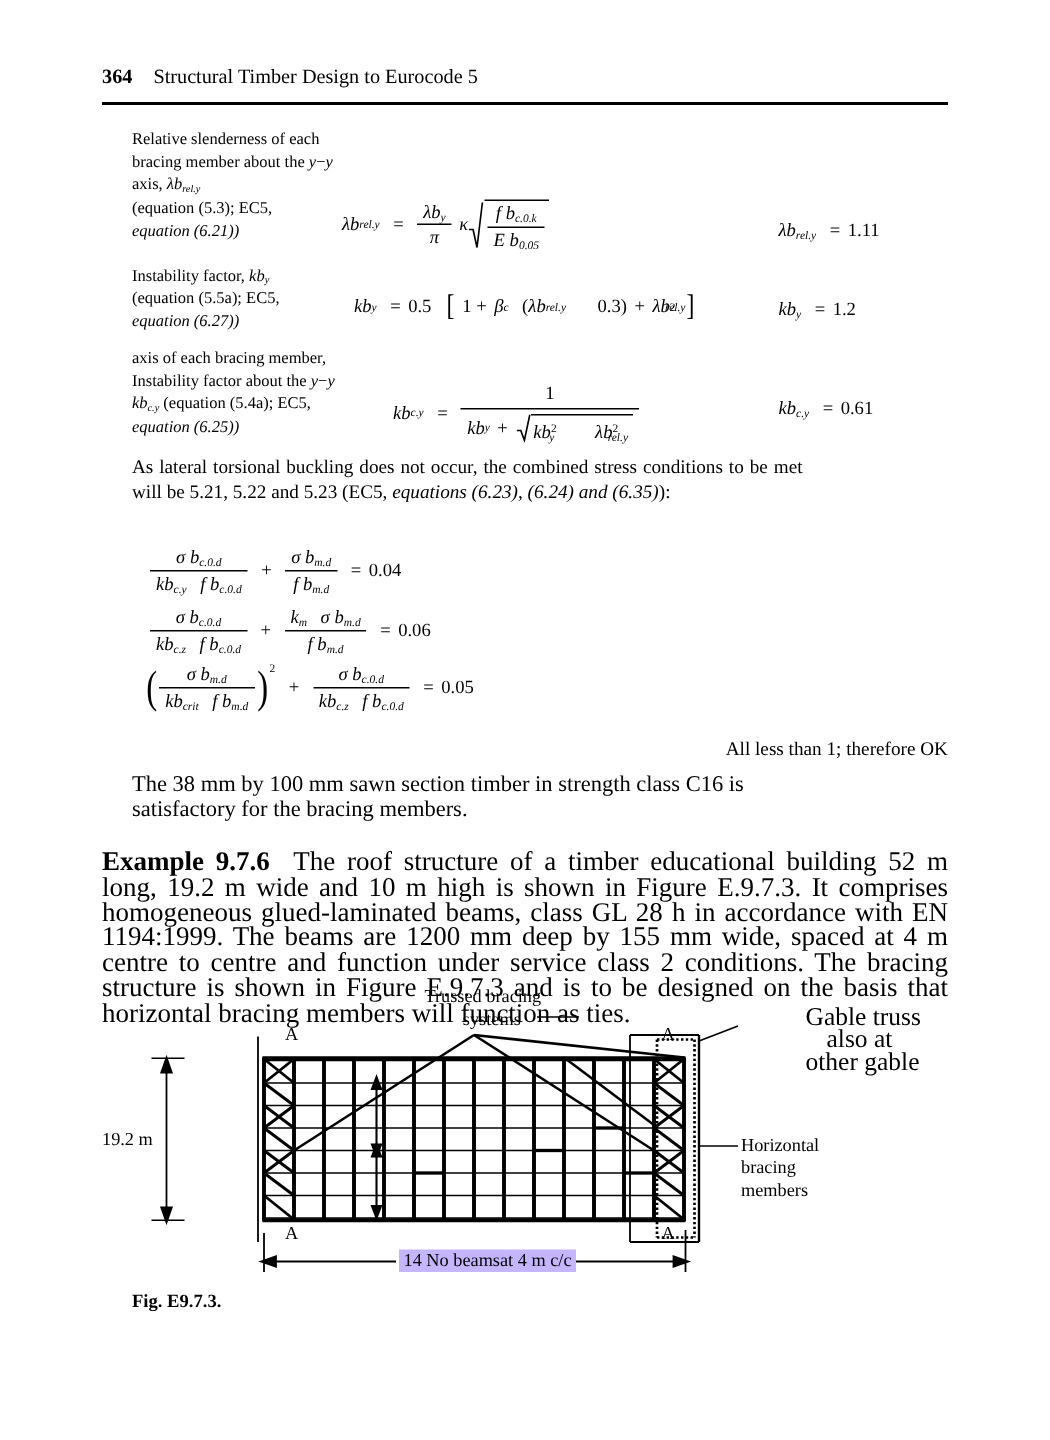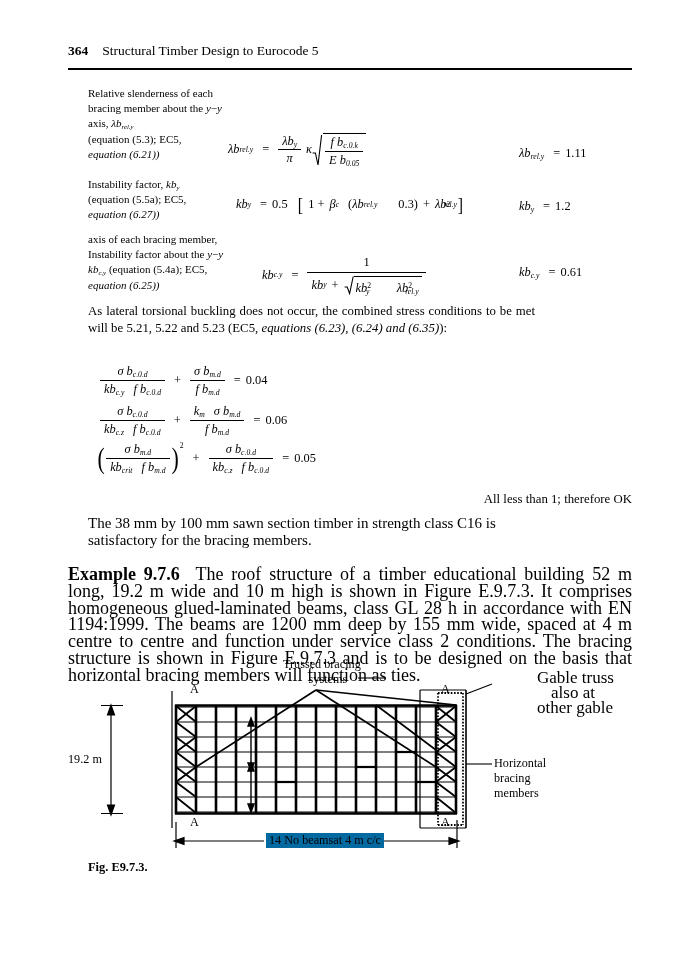--- a/index.html
+++ b/index.html
@@ -405,21 +405,21 @@
     </div>
 
     <div style="position:absolute;left:426px;top:96px;font-size:12.2px;line-height:15px;">
       <div>Horizontal</div>
       <div>bracing</div>
       <div>members</div>
     </div>
 
     <div style="position:absolute;left:0px;top:92px;font-size:12.2px;">19.2 m</div>
 
-    <div style="position:absolute;left:198px;top:173px;font-size:12.2px;background:#0369a1;padding:0 3px;">14 No beamsat 4 m c/c</div>
+    <div style="position:absolute;left:198px;top:173px;font-size:12.2px;background:#c4b5fd;padding:0 3px;">14 No beamsat 4 m c/c</div>
 
     <div style="position:absolute;left:122px;top:22px;font-size:12.2px;">A</div>
     <div style="position:absolute;left:122px;top:155px;font-size:12.2px;">A</div>
     <div style="position:absolute;left:373px;top:22px;font-size:12.2px;">A</div>
     <div style="position:absolute;left:373px;top:155px;font-size:12.2px;">A</div>
   </div>
 
   <div class="fig-cap">Fig. E9.7.3.</div>
 
 </div>

